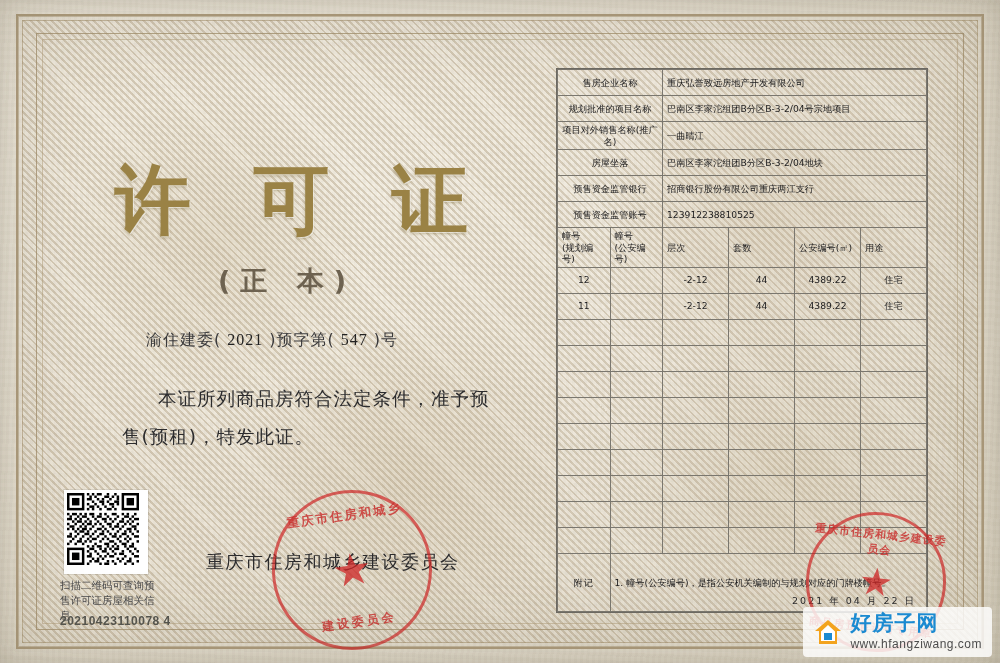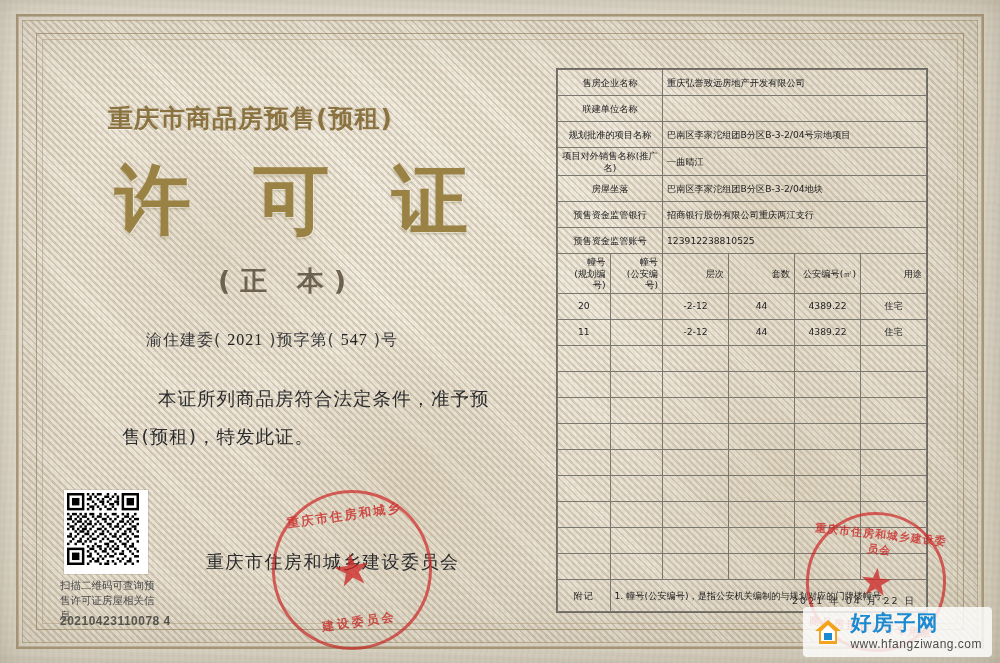--- a/index.html
+++ b/index.html
@@ -223,21 +223,21 @@
   }
   tr.row-h td { height: 21px; }
   td.section {
     text-align: center;
     font-size: 10px;
     letter-spacing: 7px;
     height: 20px;
     padding-left: 7px;
   }
   td.hdr {
-    text-align: right;
+    text-align: left;
     font-size: 8.6px;
     height: 30px;
     line-height: 1.25;
     color: #1d1d1f;
   }
   td.cell {
     text-align: center;
     font-size: 9.4px;
     height: 21px;
   }
@@ -370,21 +370,20 @@
   <div class="rosette" style="left:600px; top:60px; width:340px; height:320px;"></div>
   <div class="rosette" style="left:620px; top:330px; width:330px; height:300px;"></div>
 
   <div class="frame-outer"></div>
   <div class="frame-band"></div>
   <div class="frame-inner"></div>
   <div class="frame-inner2"></div>
 
   <div class="left-panel">
 
-    <div class="title-small">重庆市商品房预售(预租)</div>
     <div class="title-big">许 可 证</div>
     <div class="title-sub">(正 本)</div>
 
     <div class="cert-no">
       <span>渝住建委(</span><span class="val">2021</span><span>)预字第(</span><span class="val">547</span><span>)号</span>
     </div>
 
     <div class="body-text">本证所列商品房符合法定条件，准予预售(预租)，特发此证。</div>
 
     <div class="issuer">重庆市住房和城乡建设委员会</div>
@@ -623,24 +622,20 @@
   </div>
 
   <div class="table-wrap">
     <table class="cert">
       <tbody>
         <tr class="row-h">
           <td class="lbl" colspan="2">售房企业名称</td>
           <td class="val" colspan="4">重庆弘誉致远房地产开发有限公司</td>
         </tr>
         <tr class="row-h">
-          <td class="lbl" colspan="2">联建单位名称</td>
-          <td class="val" colspan="4"></td>
-        </tr>
-        <tr class="row-h">
           <td class="lbl" colspan="2">规划批准的项目名称</td>
           <td class="val" colspan="4">巴南区李家沱组团B分区B-3-2/04号宗地项目</td>
         </tr>
         <tr class="row-h">
           <td class="lbl" colspan="2">项目对外销售名称(推广名)</td>
           <td class="val" colspan="4">一曲晴江</td>
         </tr>
         <tr class="row-h">
           <td class="lbl" colspan="2">房屋坐落</td>
           <td class="val" colspan="4">巴南区李家沱组团B分区B-3-2/04地块</td>
@@ -658,21 +653,21 @@
         <tr>
           <td class="hdr">幢号<br>(规划编号)</td>
           <td class="hdr">幢号<br>(公安编号)</td>
           <td class="hdr">层次</td>
           <td class="hdr">套数</td>
           <td class="hdr">公安编号(㎡)</td>
           <td class="hdr">用途</td>
         </tr>
 
         <tr>
-          <td class="cell">20</td>
+          <td class="cell">12</td>
           <td class="cell"></td>
           <td class="cell">-2-12</td>
           <td class="cell">44</td>
           <td class="cell">4389.22</td>
           <td class="cell">住宅</td>
         </tr>
         <tr>
           <td class="cell">11</td>
           <td class="cell"></td>
           <td class="cell">-2-12</td>

